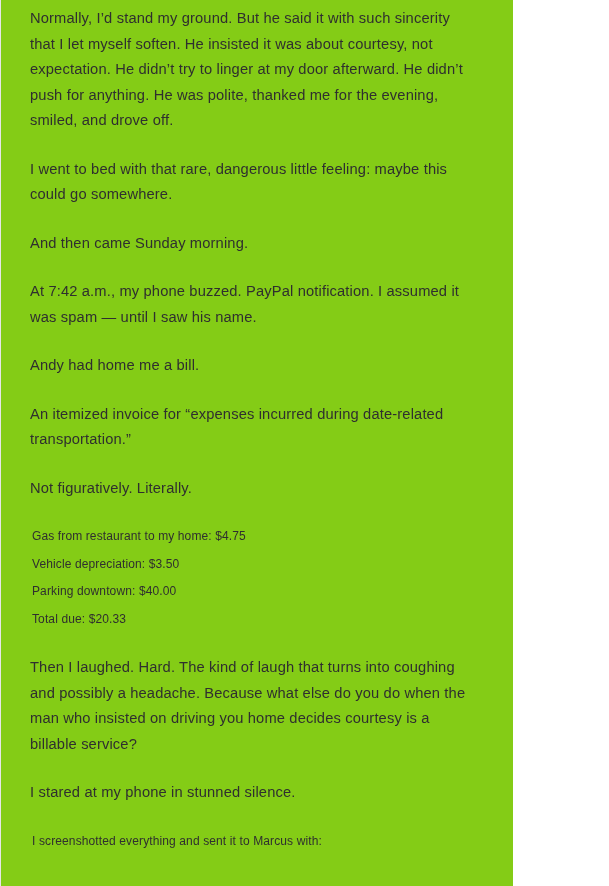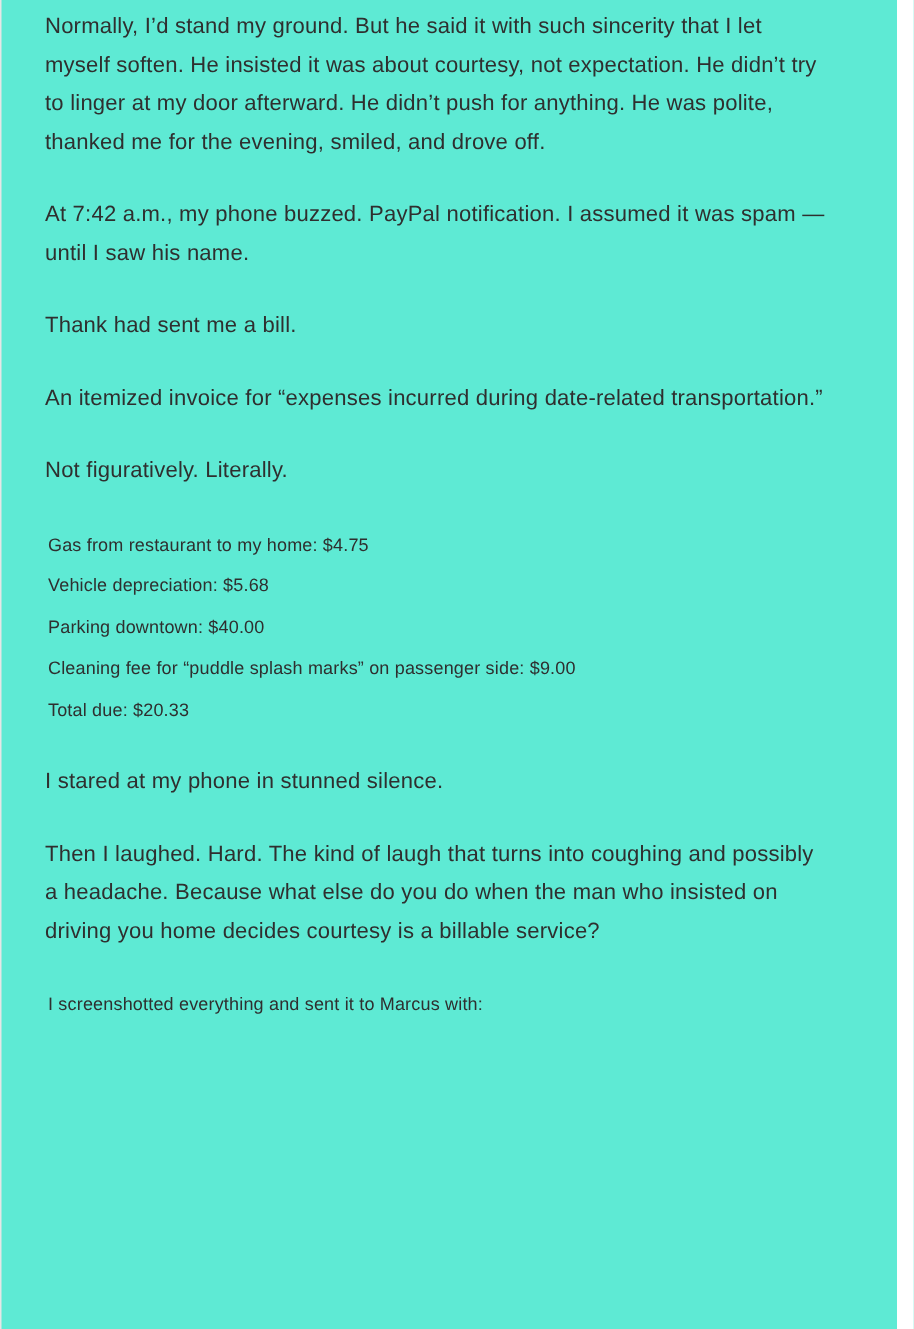--- a/index.html
+++ b/index.html
@@ -9,23 +9,23 @@
   }
   body {
     width: 609px;
     height: 886px;
     font-family: "Liberation Sans", sans-serif;
     color: #2b2b2b;
     overflow: hidden;
   }
   .page {
     position: relative;
-    width: 598px;
+    width: 513px;
     height: 886px;
-    background: #5eead4;
+    background: #84cc16;
     box-sizing: border-box;
   }
   .left-rule {
     position: absolute;
     left: 0;
     top: 0;
     width: 1px;
     height: 886px;
     background: #e6e6e6;
   }
@@ -59,42 +59,43 @@
 </style>
 </head>
 <body>
 
 <div class="page">
   <div class="left-rule"></div>
   <div class="content">
 
     <p class="para">Normally, I’d stand my ground. But he said it with such sincerity that I let myself soften. He insisted it was about courtesy, not expectation. He didn’t try to linger at my door afterward. He didn’t push for anything. He was polite, thanked me for the evening, smiled, and drove off.</p>
 
+    <p class="para">I went to bed with that rare, dangerous little feeling: maybe this could go somewhere.</p>
 
+    <p class="para">And then came Sunday morning.</p>
 
     <p class="para">At 7:42 a.m., my phone buzzed. PayPal notification. I assumed it was spam — until I saw his name.</p>
 
-    <p class="para">Thank had sent me a bill.</p>
+    <p class="para">Andy had home me a bill.</p>
 
     <p class="para">An itemized invoice for “expenses incurred during date-related transportation.”</p>
 
     <p class="para">Not figuratively. Literally.</p>
 
     <div class="block">
       <div class="tight">Gas from restaurant to my home: $4.75</div>
-      <div class="tight">Vehicle depreciation: $5.68</div>
+      <div class="tight">Vehicle depreciation: $3.50</div>
       <div class="tight">Parking downtown: $40.00</div>
-      <div class="tight">Cleaning fee for “puddle splash marks” on passenger side: $9.00</div>
       <div class="tight">Total due: $20.33</div>
     </div>
 
 
+    <p class="para">Then I laughed. Hard. The kind of laugh that turns into coughing and possibly a headache. Because what else do you do when the man who insisted on driving you home decides courtesy is a billable service?</p>
+
     <p class="para">I stared at my phone in stunned silence.</p>
-
-    <p class="para">Then I laughed. Hard. The kind of laugh that turns into coughing and possibly a headache. Because what else do you do when the man who insisted on driving you home decides courtesy is a billable service?</p>
 
     <div class="block">
       <div class="tight">I screenshotted everything and sent it to Marcus with:</div>
 
     </div>
 
   </div>
 </div>
 
 </body></html>

